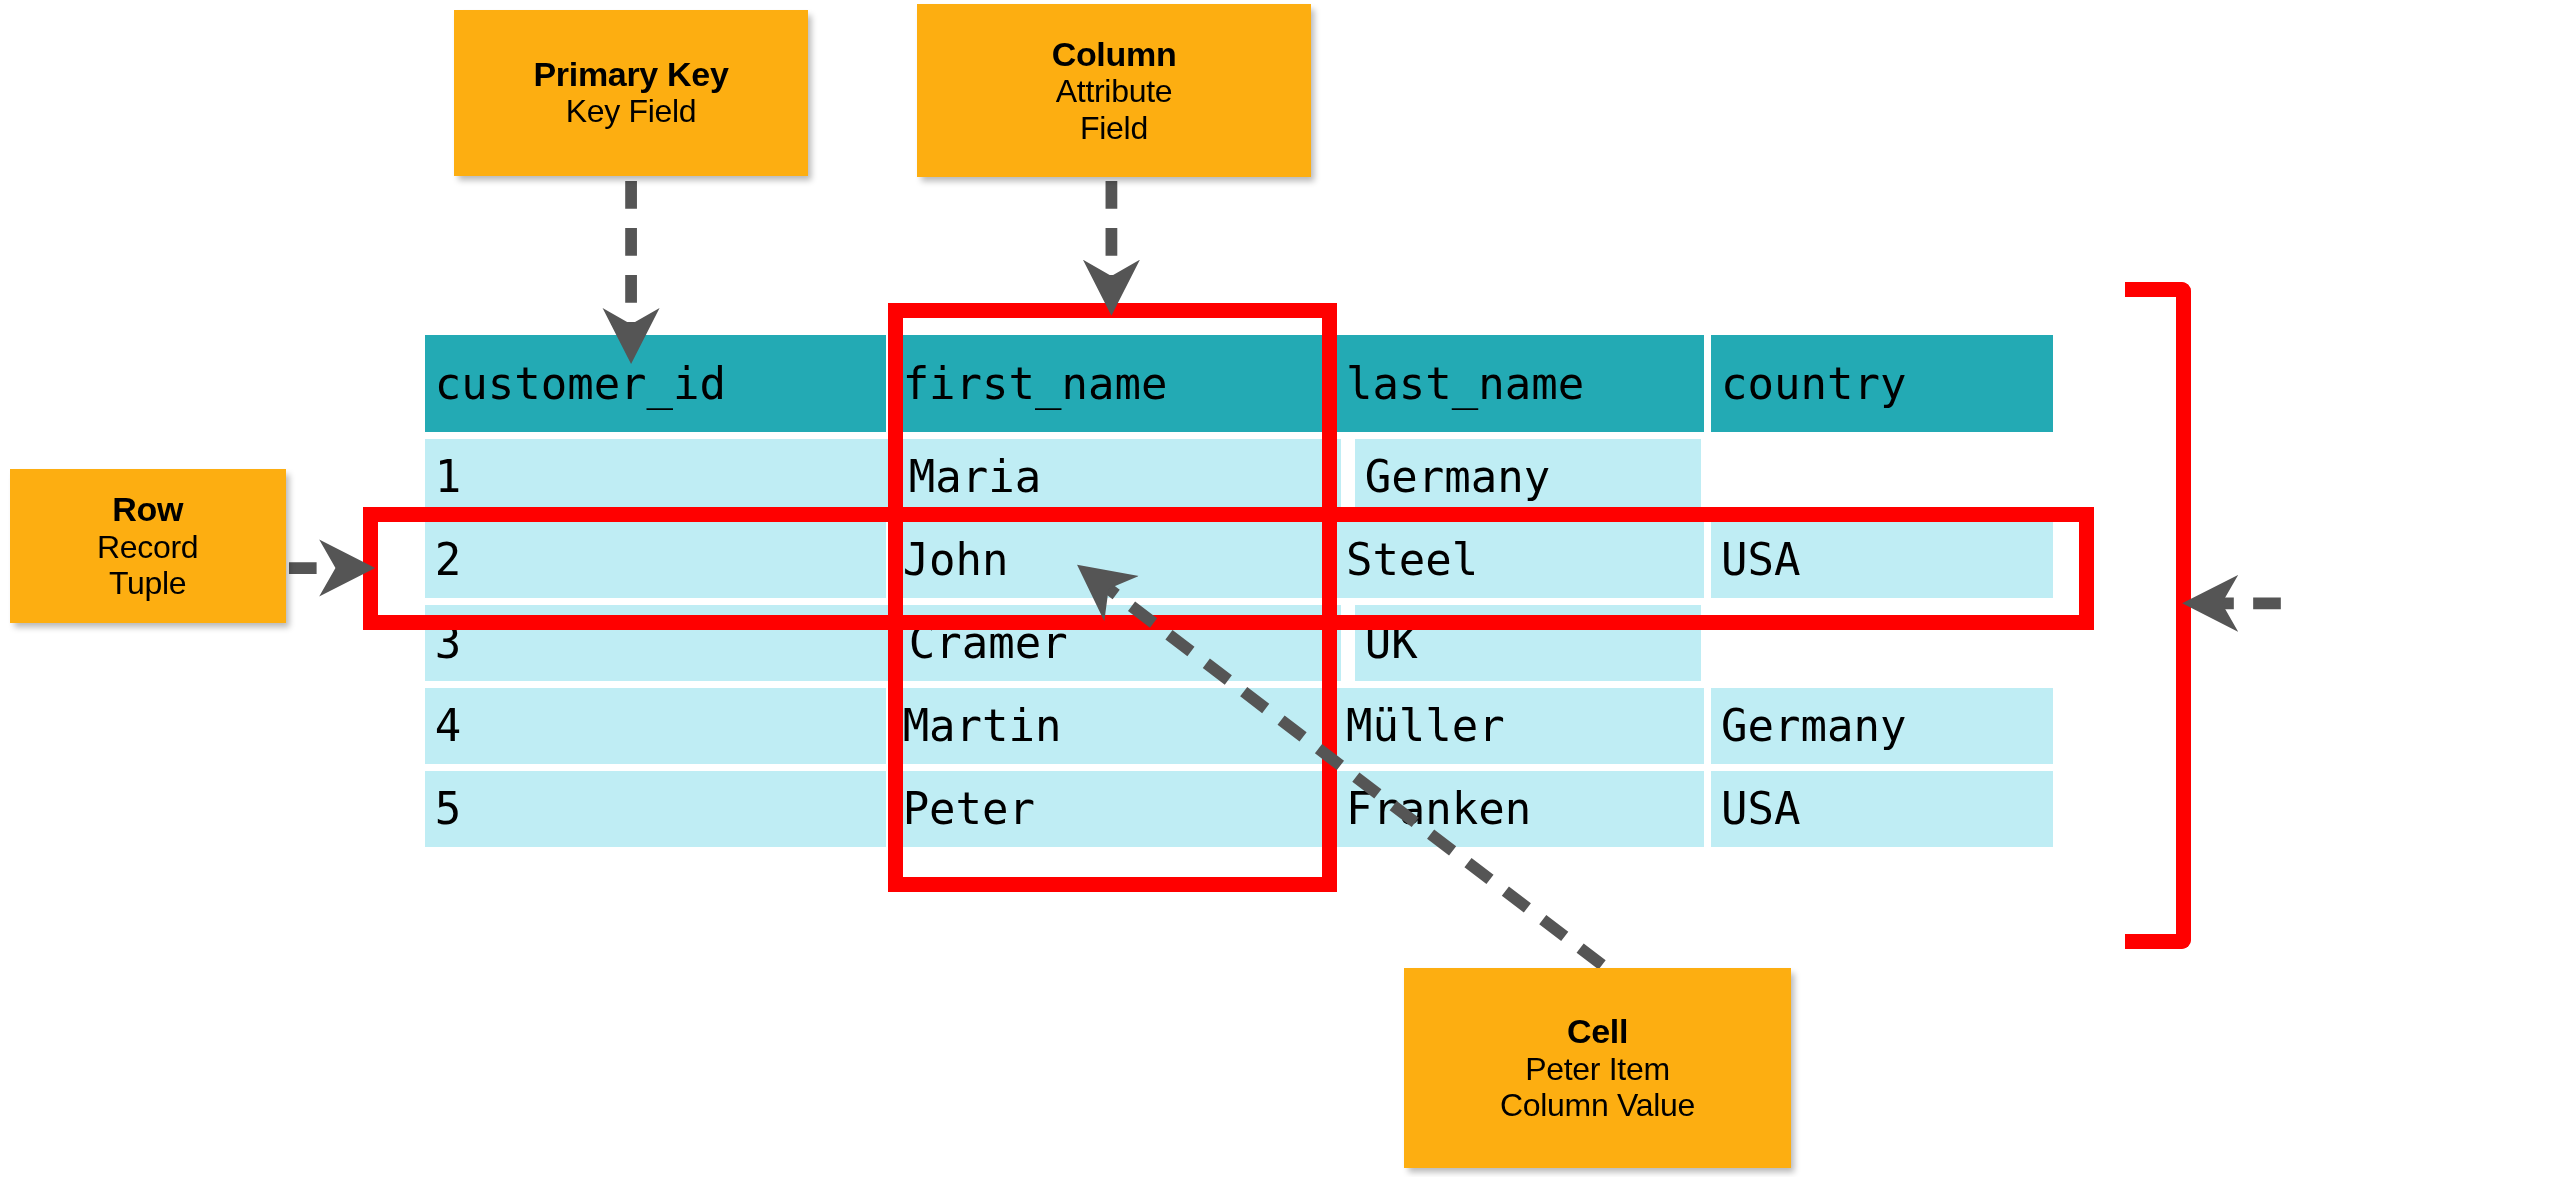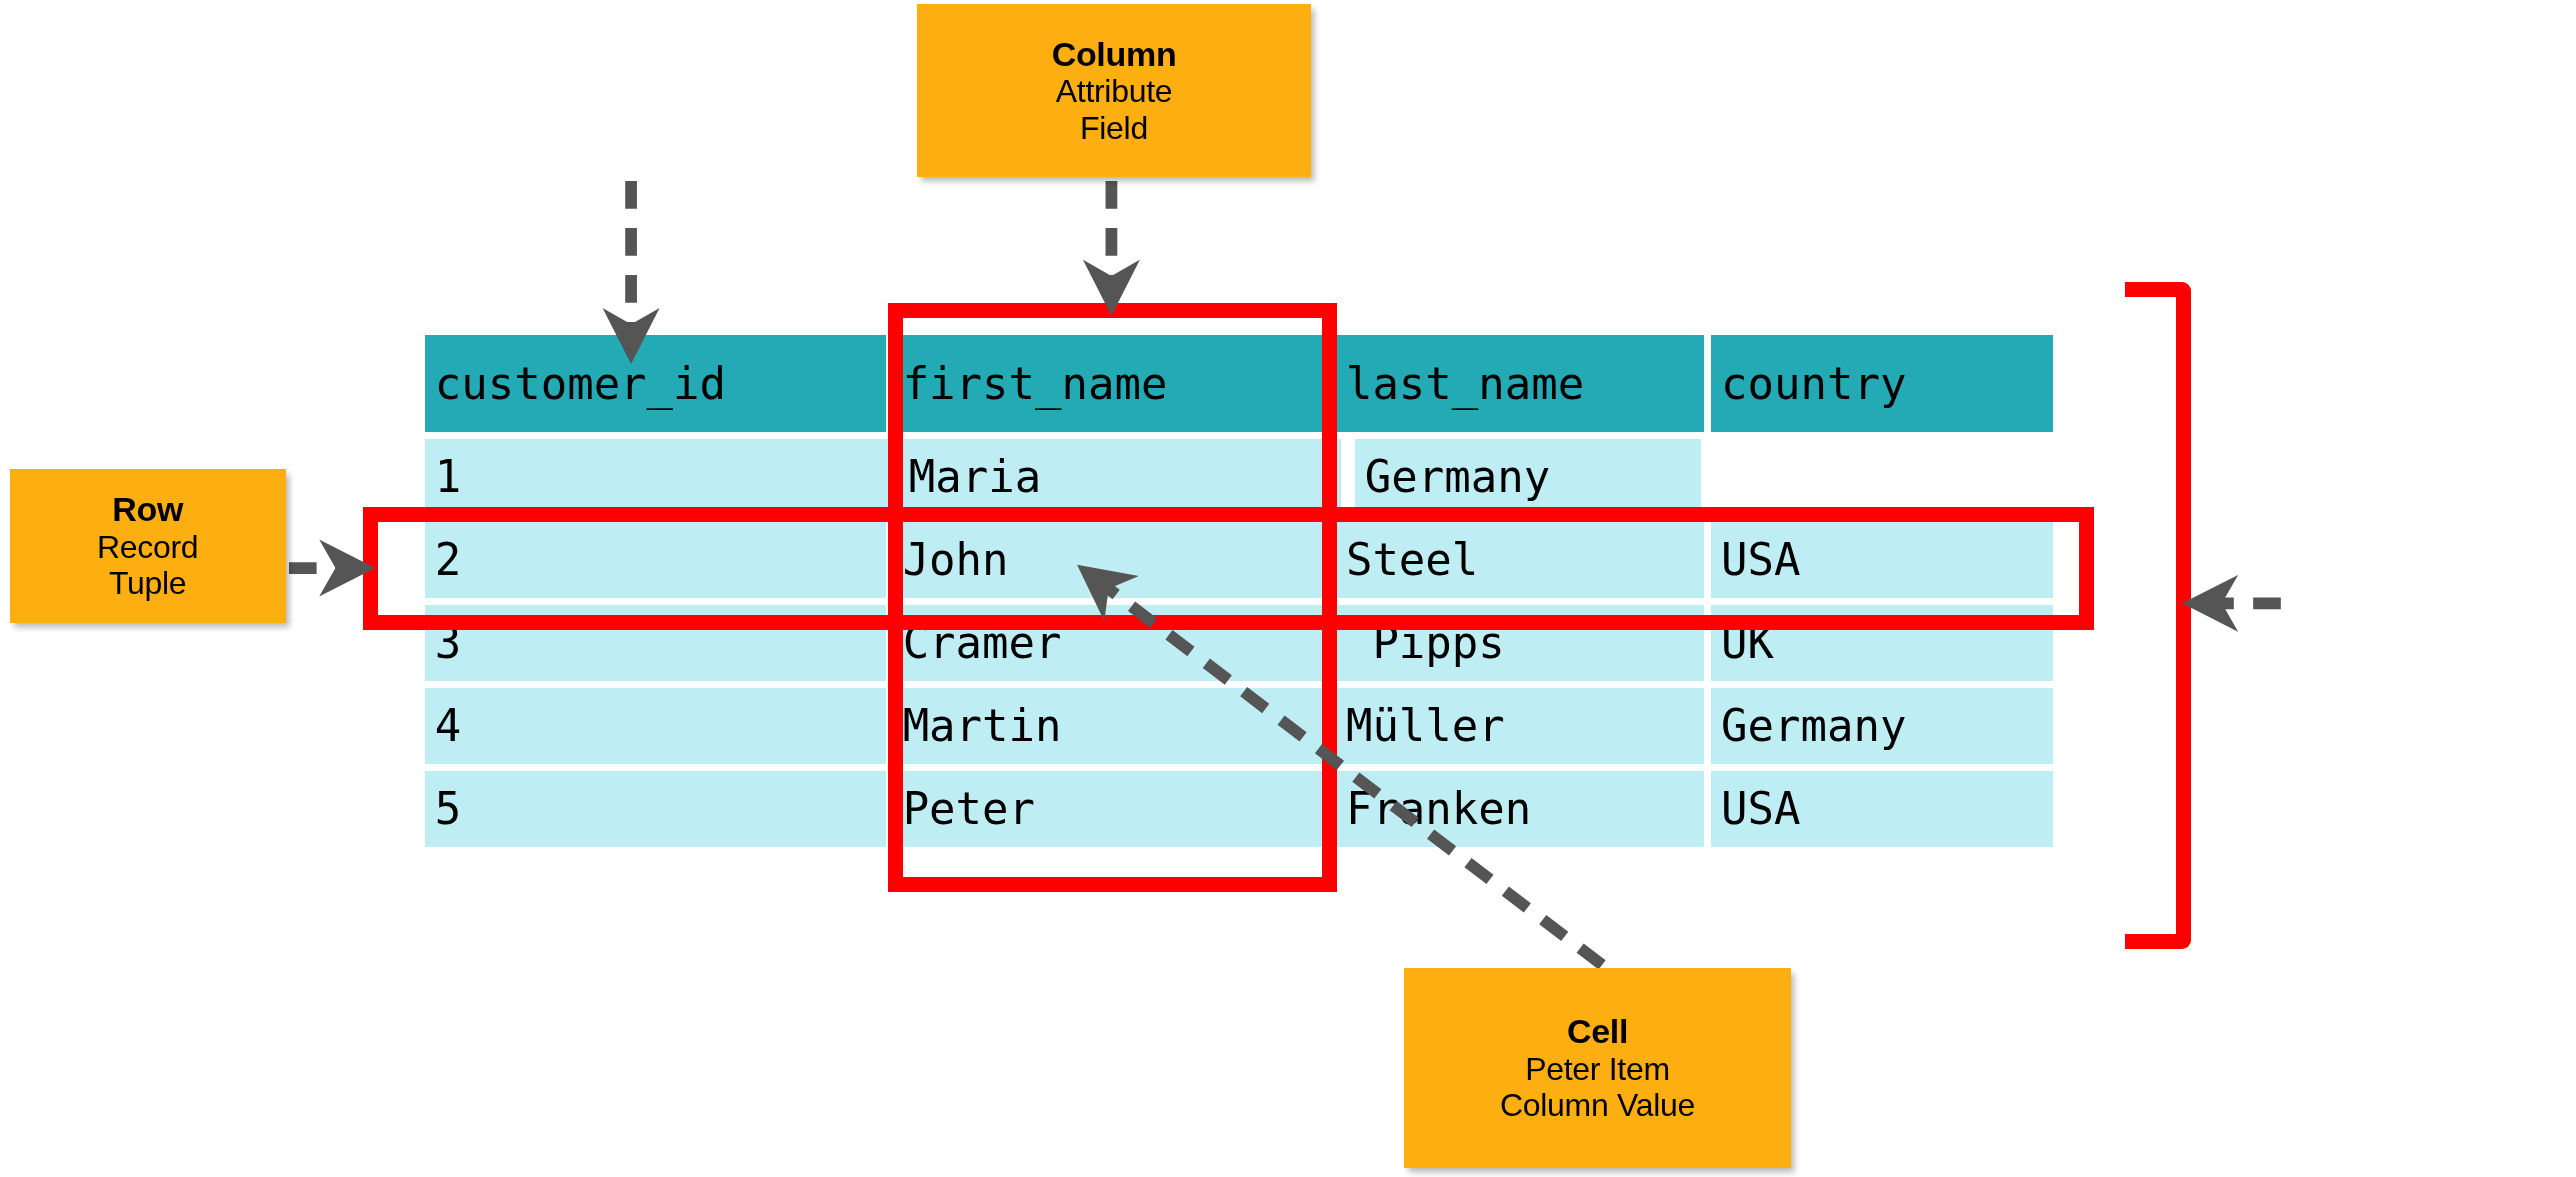--- a/index.html
+++ b/index.html
@@ -111,21 +111,20 @@
       <div class="colsep"></div>
       <div class="td c3">USA</div>
     </div>
     <div class="tbl-gap"></div>
 
     <div class="tbl-row">
       <div class="td c0">3</div>
       <div class="colsep"></div>
       <div class="td c1">Cramer</div>
       <div class="colsep"></div>
-      <div class="td c2"> Pipps</div>
       <div class="colsep"></div>
       <div class="td c3">UK</div>
     </div>
     <div class="tbl-gap"></div>
 
     <div class="tbl-row">
       <div class="td c0">4</div>
       <div class="colsep"></div>
       <div class="td c1">Martin</div>
       <div class="colsep"></div>
@@ -162,20 +161,24 @@
 
     <line x1="1608" y1="262" x2="1608" y2="442" stroke="#555555" stroke-width="17" stroke-dasharray="40 28" marker-end="url(#ah)"></line>
 
     <line x1="418" y1="822" x2="528" y2="822" stroke="#555555" stroke-width="17" stroke-dasharray="40 28" marker-end="url(#ah)"></line>
 
     <line x1="3300" y1="873" x2="3172" y2="873" stroke="#555555" stroke-width="17" stroke-dasharray="40 28" marker-end="url(#ah)"></line>
 
     <line x1="2318" y1="1396" x2="1570" y2="826" stroke="#555555" stroke-width="17" stroke-dasharray="40 28" marker-end="url(#ah)"></line>
   </svg>
 
+  <div class="callout" id="co-primary-key">
+    <div class="ttl">Primary Key</div>
+    <div class="sub">Key Field</div>
+  </div>
 
   <div class="callout" id="co-column">
     <div class="ttl">Column</div>
     <div class="sub">Attribute</div>
     <div class="sub">Field</div>
   </div>
 
   <div class="callout" id="co-row">
     <div class="ttl">Row</div>
     <div class="sub">Record</div>

